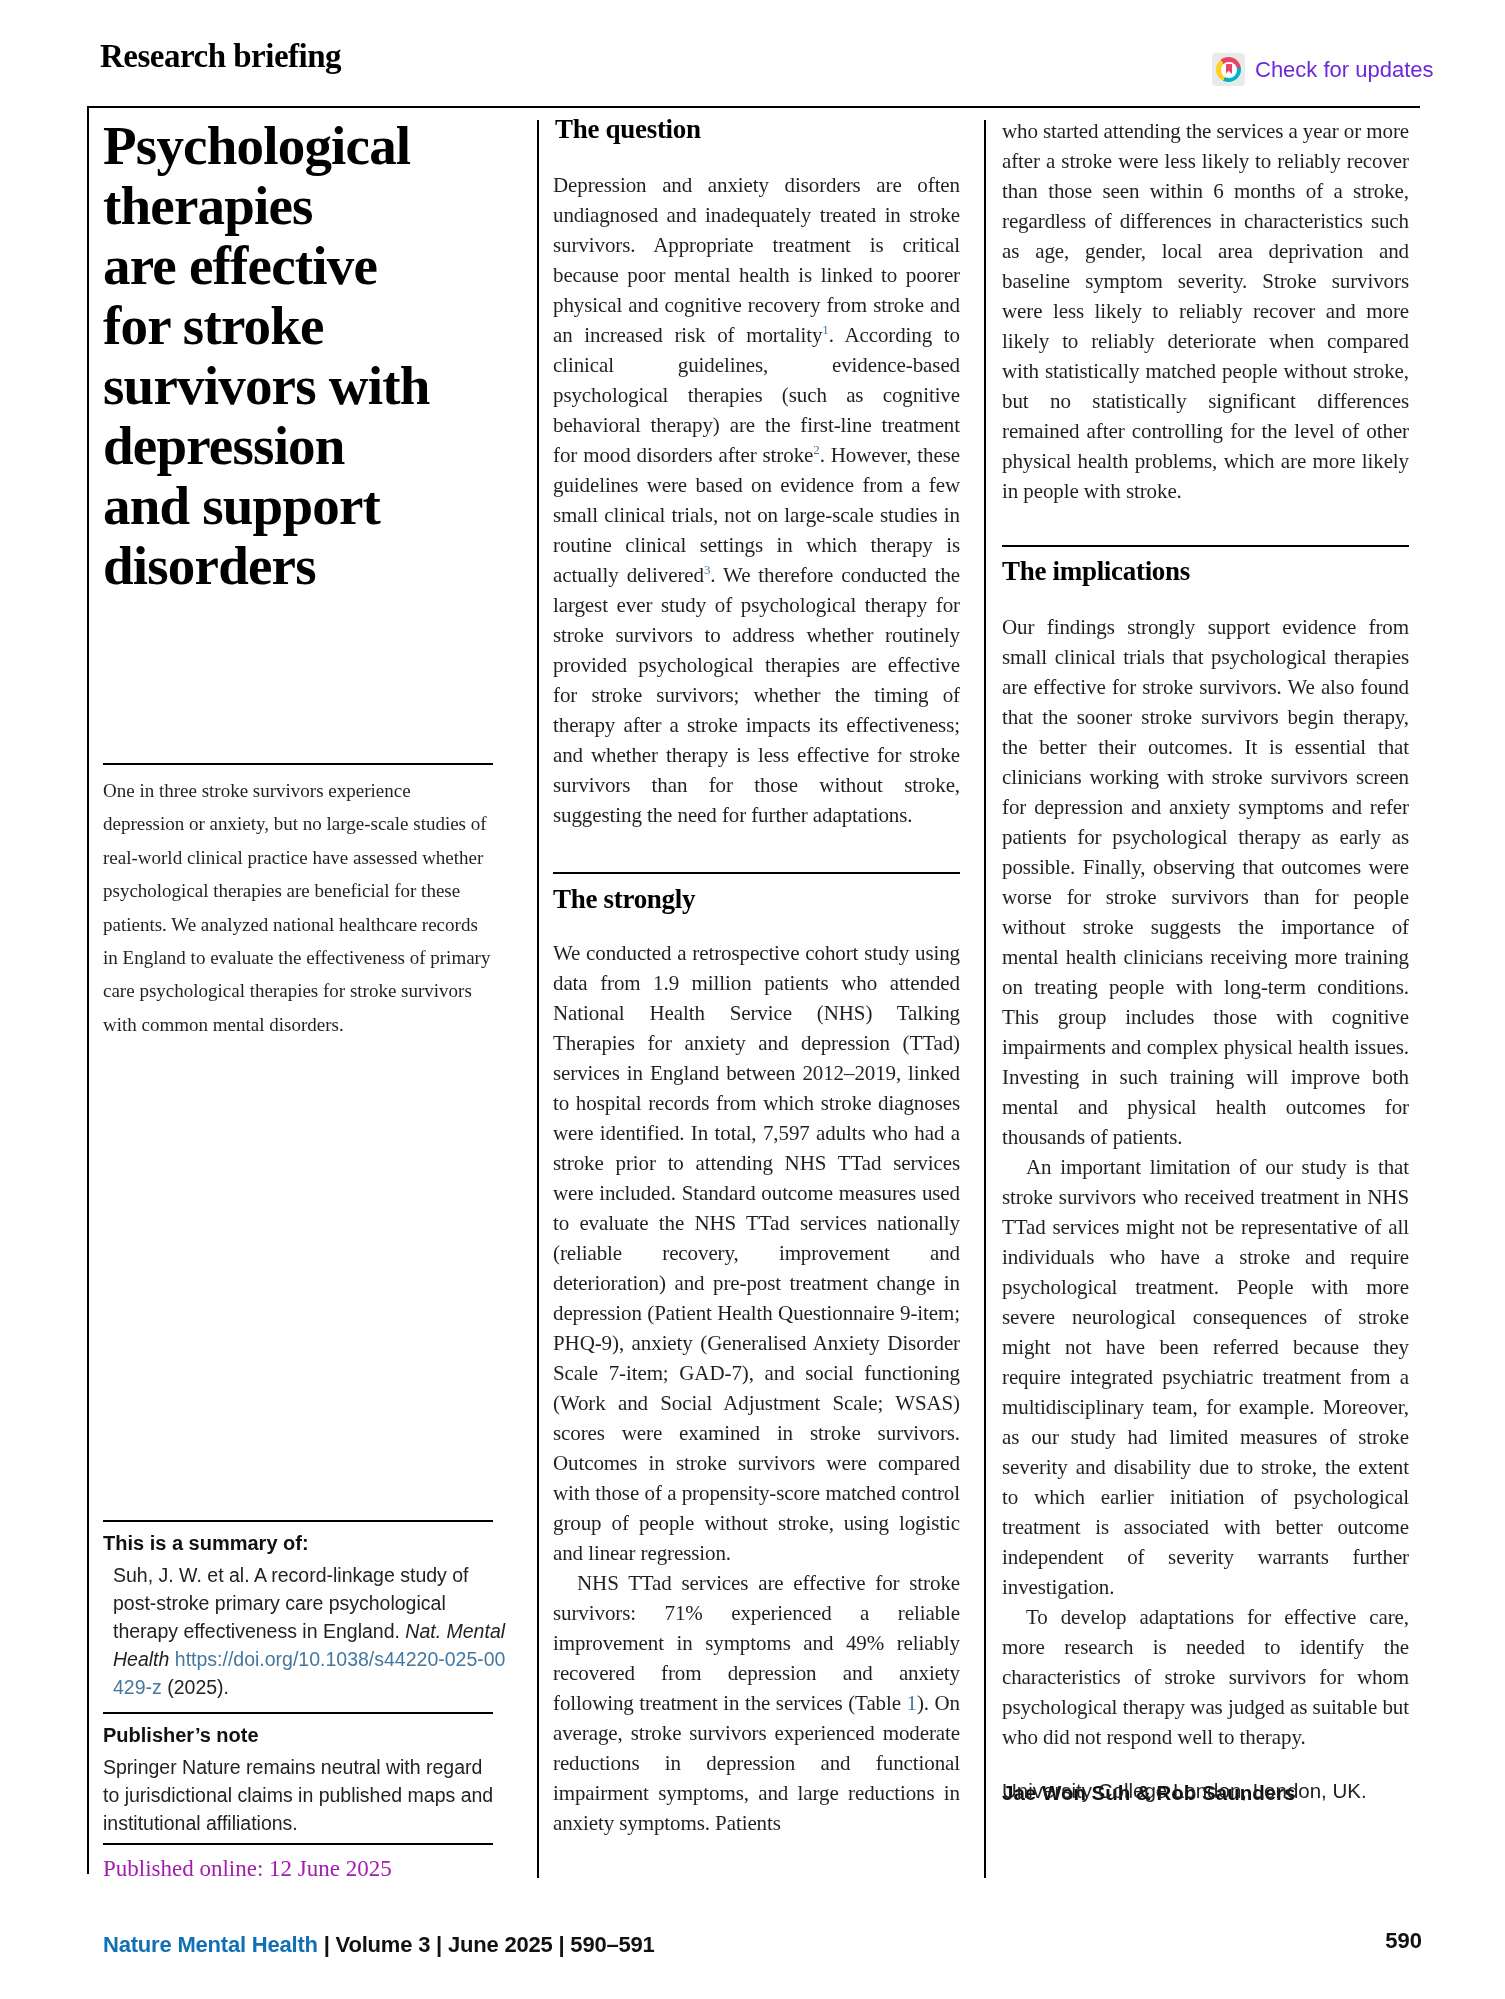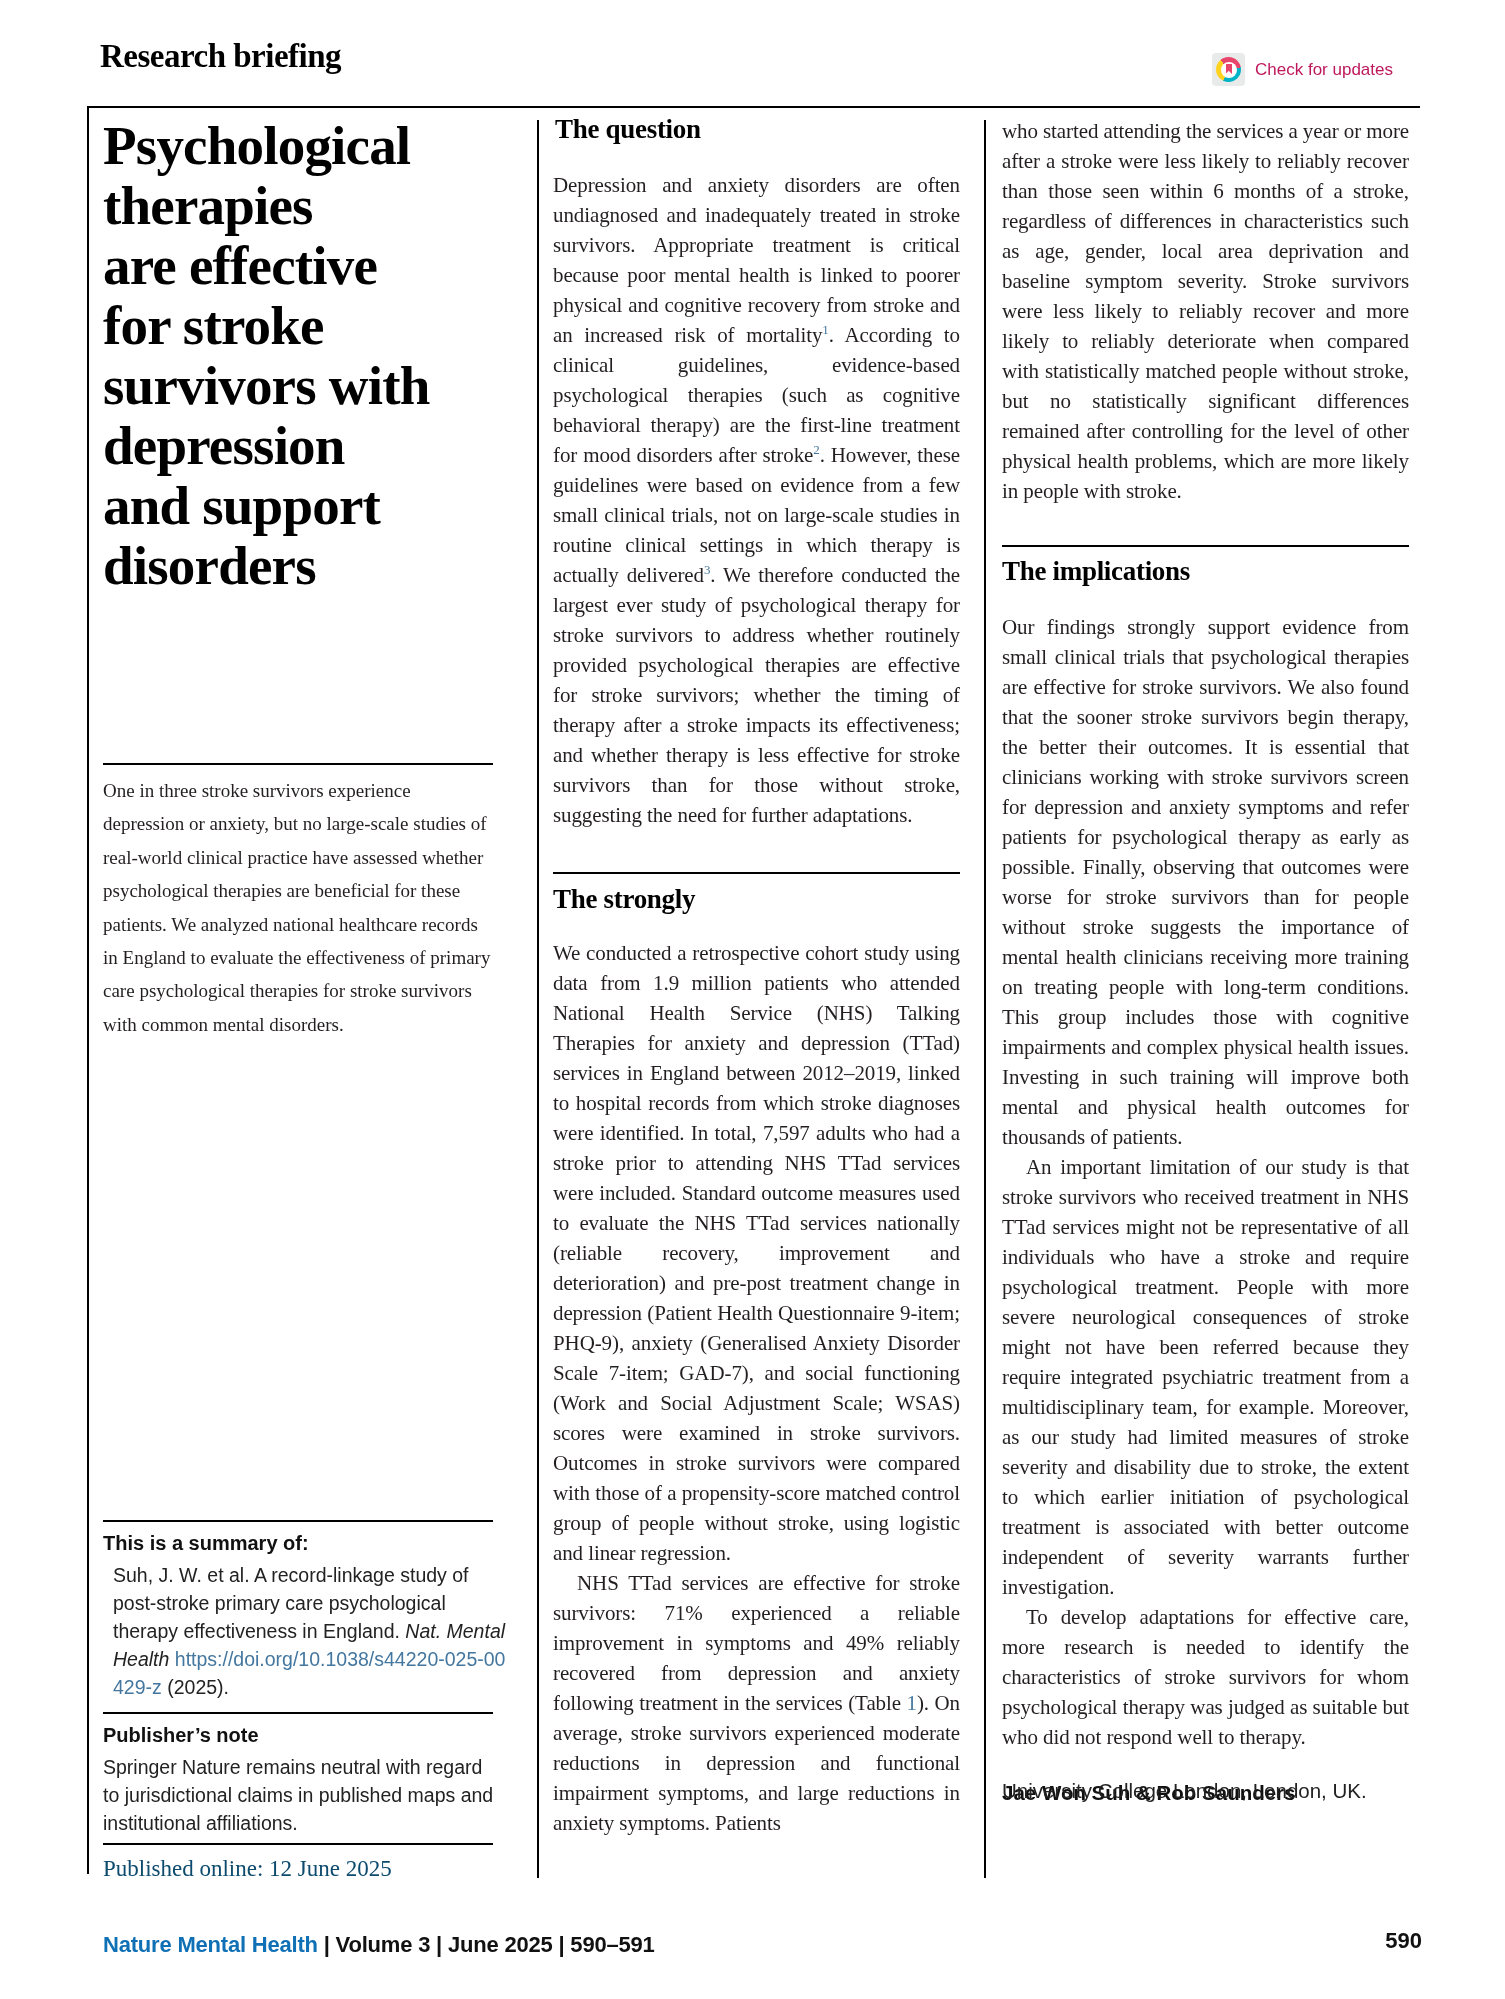--- a/index.html
+++ b/index.html
@@ -10,36 +10,36 @@
   
   .kicker{font-size:33px;font-weight:700;color:#000;letter-spacing:-0.5px;font-family:"Liberation Serif",serif;}
   .badge{display:flex;align-items:center;gap:10px;}
   .badge-sq{width:33px;height:33px;background:#e9eaea;border-radius:4px;display:flex;align-items:center;justify-content:center;}
   .cm-ring{width:25px;height:25px;border-radius:50%;
      background:conic-gradient(from 0deg,#e8456b 0 80deg,#00b3c6 80deg 205deg,#ffd21f 205deg 320deg,#e8456b 320deg 360deg);
      display:flex;align-items:center;justify-content:center;}
   .cm-core{width:16px;height:16px;background:#fff;border-radius:50%;position:relative;}
   .cm-mark{position:absolute;left:5px;top:2.5px;width:6.5px;height:10px;background:#e8456b;
      clip-path:polygon(0 0,100% 0,100% 100%,50% 68%,0 100%);}
-  .badge-txt{font-family:"Liberation Sans",sans-serif;font-size:17px;color:#be185d;}
+  .badge-txt{font-family:"Liberation Sans",sans-serif;font-size:22px;color:#6d28d9;}
 
   
   .hrule{background:#000;height:2px;}
   .hrule-thin{background:#000;height:1.6px;}
   .vrule{background:#000;width:1.6px;}
 
   
   .title{font-size:55px;line-height:60px;font-weight:700;color:#000;letter-spacing:-0.8px;}
   .standfirst{font-size:19px;line-height:33.4px;color:#231f20;}
   .sans{font-family:"Liberation Sans",sans-serif;}
   .sans-h{font-weight:700;font-size:20px;color:#111;}
   .sans-body{font-size:19.5px;line-height:28px;color:#222;}
   .it{font-style:italic;}
   .link{color:#44779f;text-decoration:none;word-break:break-all;}
-  .pubonline{font-size:23px;color:#0c4a6e;}
+  .pubonline{font-size:23px;color:#a21caf;}
 
   
   .h2{font-size:27px;font-weight:700;color:#000;letter-spacing:-0.3px;}
   .body{font-size:21px;line-height:30px;text-align:justify;letter-spacing:-0.1px;color:#231f20;}
   .body p{margin:0;}
   .ind{text-indent:24px;}
   .ref{color:#44779f;font-size:13px;vertical-align:super;line-height:0;}
   .tblref{color:#44779f;}
 
   

